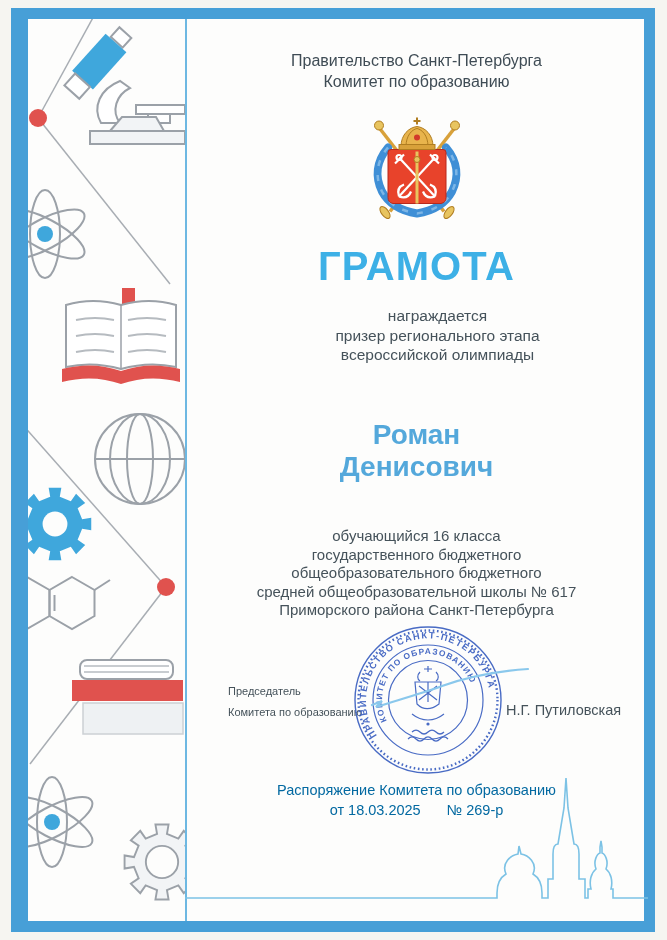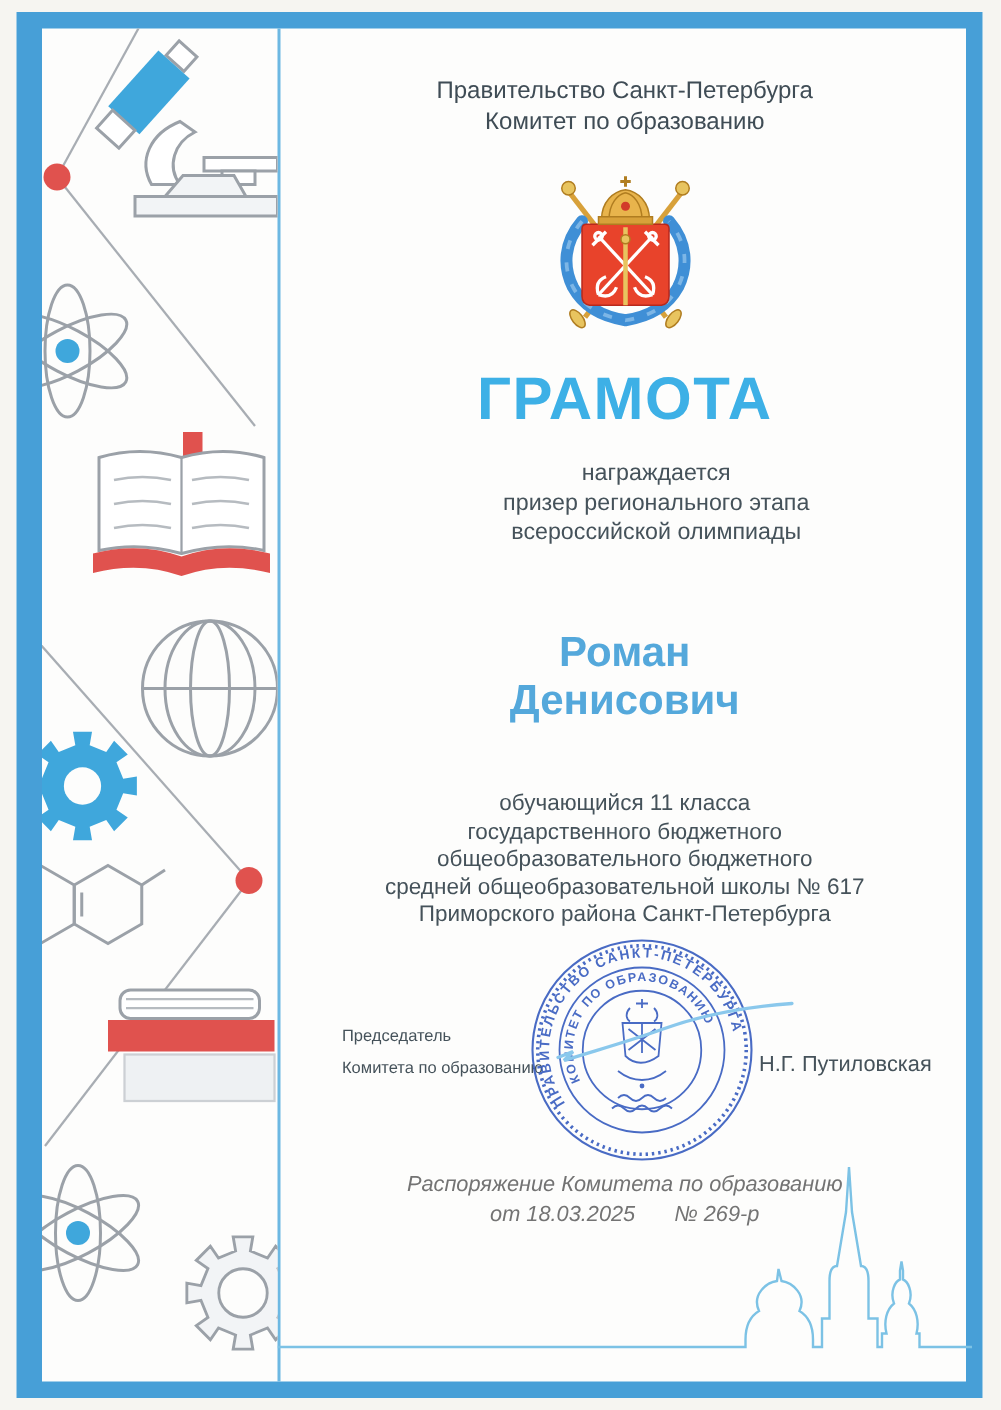--- a/index.html
+++ b/index.html
@@ -10,21 +10,21 @@
   .divider{position:absolute;left:185px;top:19px;width:2px;height:902px;background:#6db8e2;}
   .abs{position:absolute;}
   .center-col{left:185px;width:463px;text-align:center;}
   .org{top:50px;font-size:16px;line-height:21px;color:#3f4c55;}
   .title{top:238px;font-size:40px;line-height:56px;font-weight:700;letter-spacing:1px;color:#3db0e6;}
   .award{top:306px;font-size:15.5px;line-height:19.5px;color:#45525a;margin-left:21px;}
   .name{top:419px;font-size:28px;line-height:31.5px;font-weight:700;color:#54a8db;}
   .desc{top:527px;font-size:15px;line-height:18.5px;color:#45525a;}
   .sig-label{left:228px;top:681px;font-size:11px;line-height:21px;text-align:left;color:#45525a;}
   .sig-name{left:506px;top:702px;font-size:14.5px;text-align:left;color:#45525a;}
-  .order{top:780px;font-size:14.5px;line-height:20px;color:#737373;font-style:italic;}
+  .order{top:780px;font-size:14.5px;line-height:20px;color:#0369a1;}
   .order .num{margin-left:26px;}
   svg{display:block;}
 </style>
 </head>
 <body>
 
 <div class="stage">
   <div class="frame"></div>
   <div class="divider"></div>
 
@@ -164,21 +164,21 @@
     <div>призер регионального этапа</div>
     <div>всероссийской олимпиады</div>
   </div>
 
   <div class="abs center-col name">
     <div>Роман</div>
     <div>Денисович</div>
   </div>
 
   <div class="abs center-col desc">
-    <div>обучающийся 11 класса</div>
+    <div>обучающийся 16 класса</div>
     <div>государственного бюджетного</div>
     <div>общеобразовательного бюджетного</div>
     <div>средней общеобразовательной школы № 617</div>
     <div>Приморского района Санкт-Петербурга</div>
   </div>
 
   <div class="abs sig-label">
     <div>Председатель</div>
     <div>Комитета по образованию</div>
   </div>

